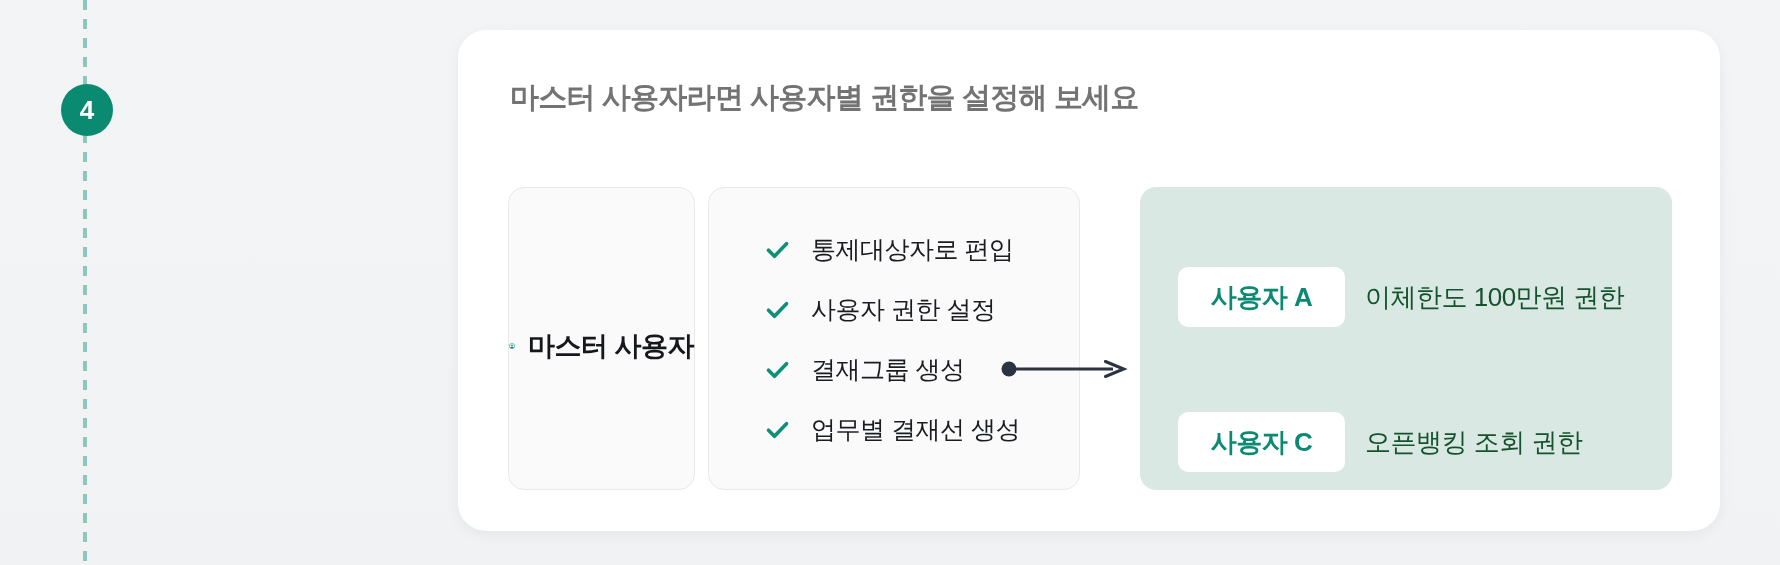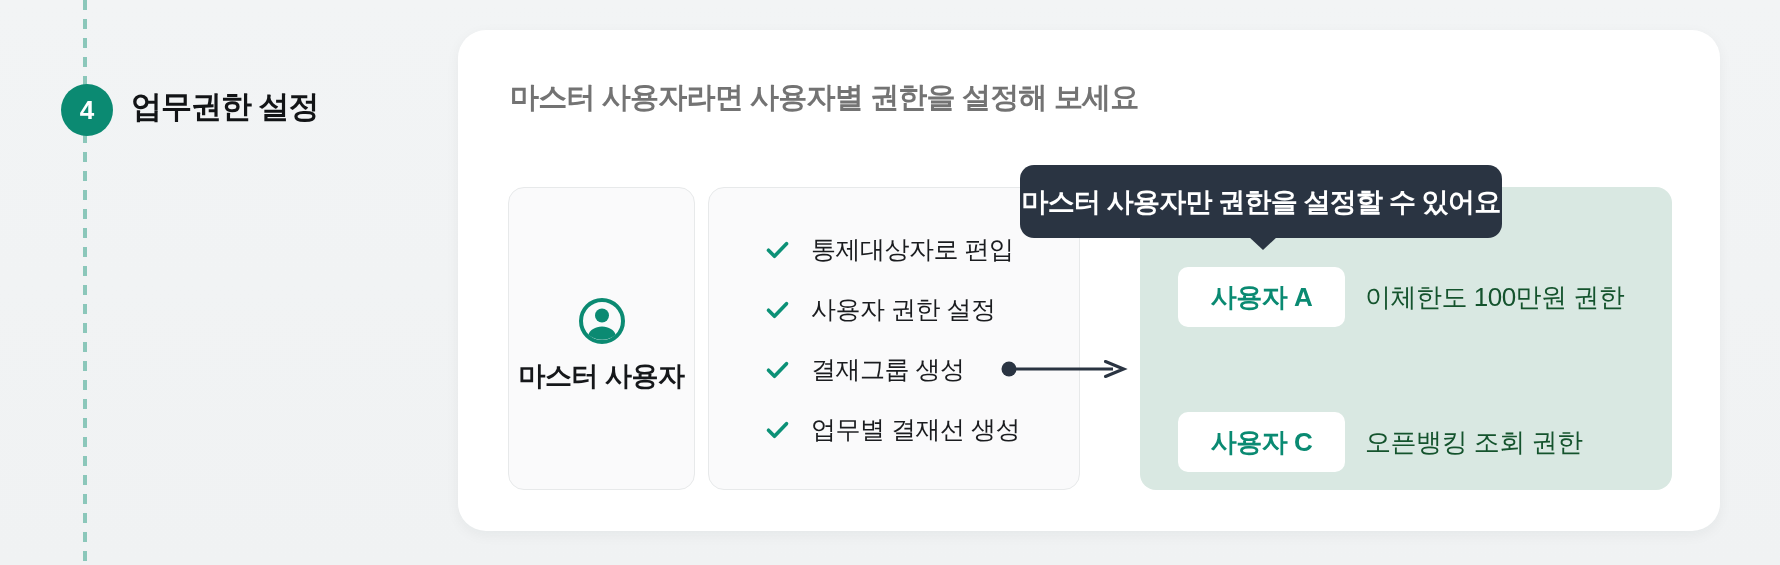--- a/index.html
+++ b/index.html
@@ -32,21 +32,21 @@
   }
   .card-title{
     position:absolute;left:52px;top:48px;font-size:29px;font-weight:600;
     color:#737373;letter-spacing:-0.8px;white-space:nowrap;
   }
 
   .sub-box{
     position:absolute;top:157px;height:303px;box-sizing:border-box;
     background:#fafafb;border:1.5px solid #e7e9ea;border-radius:16px;
   }
-  .master-box{left:50px;width:187px;display:flex;flex-direction:column;align-items:center;justify-content:center;gap:13px;padding-top:14px;}
+  .master-box{left:50px;width:187px;display:flex;flex-direction:row;align-items:center;justify-content:center;gap:13px;padding-top:14px;}
   .master-label{font-size:27px;font-weight:700;color:#15171a;letter-spacing:-0.5px;white-space:nowrap;}
 
   .check-box{left:250px;width:372px;padding-top:43px;}
   .check-row{display:flex;align-items:center;height:36px;margin:0 0 24px 55px;gap:20px;}
   .check-row svg{flex:0 0 auto;}
   .check-text{font-size:25px;color:#1a1c1f;letter-spacing:-0.5px;white-space:nowrap;}
 
   
   .connector{position:absolute;left:543px;top:330px;width:128px;height:18px;z-index:3;}
 
@@ -82,21 +82,20 @@
 </head>
 <body>
 
 <div class="page">
 
   <div class="dash-line"></div>
 
   <div class="step-circle">
     <span>4</span>
   </div>
-  <div class="step-label">업무권한 설정</div>
 
   <div class="card">
 
     <div class="card-title">마스터 사용자라면 사용자별 권한을 설정해 보세요</div>
 
     <div class="sub-box master-box">
       <svg width="48" height="48" viewBox="0 0 48 48">
         <circle cx="24" cy="24" r="21" fill="none" stroke="#0b8a72" stroke-width="4"></circle>
         <circle cx="24" cy="18.5" r="7" fill="#0b8a72"></circle>
         <path d="M24 29.5 c-6.8 0 -12.3 3.6 -13.6 8.3 a21 21 0 0 0 27.2 0 C36.3 33.1 30.8 29.5 24 29.5 z" fill="#0b8a72"></path>
@@ -143,19 +142,15 @@
         <div class="perm-text">이체한도 100만원 권한</div>
       </div>
       <div class="perm-row r1">
       </div>
       <div class="perm-row r2">
         <div class="user-badge">사용자 C</div>
         <div class="perm-text">오픈뱅킹 조회 권한</div>
       </div>
     </div>
 
-    <div class="tooltip">
-      <span class="tooltip-text">마스터 사용자만 권한을 설정할 수 있어요</span>
-      <div class="tooltip-caret"></div>
-    </div>
 
   </div>
 </div>
 
 </body></html>

